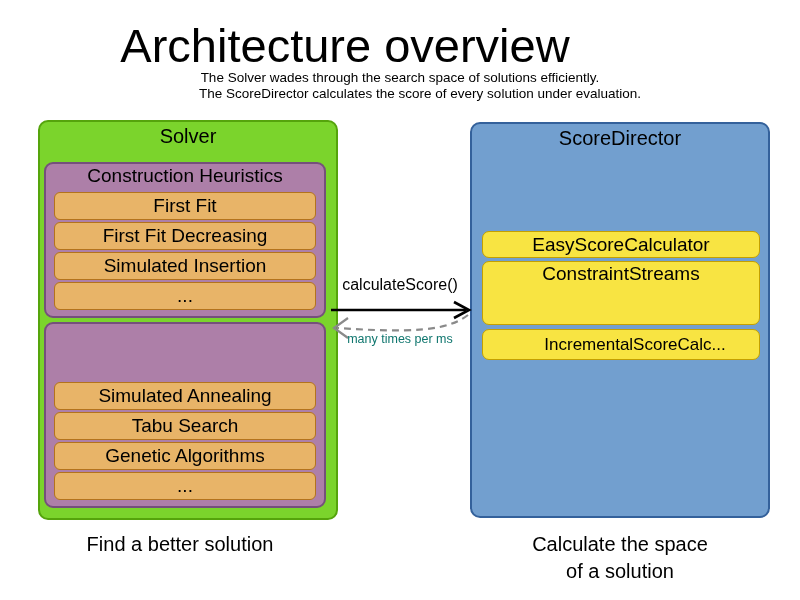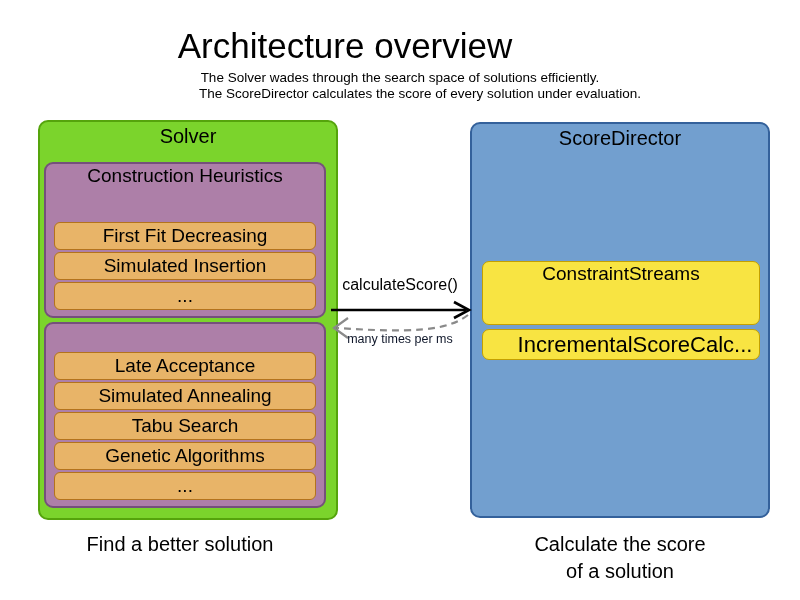--- a/index.html
+++ b/index.html
@@ -3,21 +3,21 @@
 <meta charset="utf-8">
 <style>
   html,body{margin:0;padding:0;background:#fff;}
   #canvas{
     position:relative;width:800px;height:600px;background:#ffffff;
     font-family:"Liberation Sans",sans-serif;color:#000;overflow:hidden;
   }
   .abs{position:absolute;}
   .ctr{text-align:center;}
   
-  .title{top:27px;left:0;width:690px;font-size:35px;line-height:38px;}
+  .title{top:27px;left:0;width:690px;font-size:47px;line-height:38px;}
   .sub1{top:70px;left:0;width:800px;font-size:13.5px;line-height:16px;}
   .sub2{top:86px;left:0;width:800px;font-size:13.5px;line-height:16px;padding-left:20px;}
   
   .solver-box{
     left:30px;top:120px;width:300px;height:400px;box-sizing:border-box;
     background:#7bd42c;border:2px solid #55a40c;border-radius:10px;margin-left:8px;
   }
   .director-box{
     left:470px;top:122px;width:300px;height:396px;box-sizing:border-box;
     background:#729fcf;border:2px solid #34619b;border-radius:10px;
@@ -37,65 +37,66 @@
     background:#e8b468;border:1.5px solid #b3731d;border-radius:6px;
     font-size:19px;display:flex;align-items:center;justify-content:center;
   }
   
   .yellow{
     box-sizing:border-box;left:10px;width:278px;
     background:#f8e442;border:1.5px solid #c4a000;border-radius:7px;
   }
   .yellow.esc{top:107px;height:27px;display:flex;align-items:center;justify-content:center;font-size:19px;}
   .yellow.cs{top:137px;height:64px;}
-  .yellow.inc{top:205px;height:31px;display:flex;align-items:center;justify-content:center;font-size:22px;padding-left:28px;}
+  .yellow.inc{top:205px;height:31px;display:flex;align-items:center;justify-content:center;font-size:17px;padding-left:28px;}
   .bavet{
     box-sizing:border-box;position:absolute;left:6px;top:27px;width:260px;height:30px;
     background:#e2a95c;border:1.5px solid #ad7120;border-radius:6px;
     display:flex;align-items:center;justify-content:center;font-size:19px;
   }
   
   .arrow-svg{left:325px;top:270px;width:150px;height:85px;}
   .call-label{left:325px;top:276px;width:150px;font-size:16px;line-height:18px;}
-  .freq-label{left:325px;top:332px;width:150px;font-size:12.5px;line-height:14px;color:#0f172a;}
+  .freq-label{left:325px;top:332px;width:150px;font-size:12.5px;line-height:14px;color:#0f766e;}
   
   .caption-left{left:30px;top:531px;width:300px;font-size:20px;line-height:27px;}
   .caption-right{left:470px;top:531px;width:300px;font-size:20px;line-height:27px;}
 </style>
 </head>
 <body>
 
 <div id="canvas">
 
   <div class="abs ctr title">Architecture overview</div>
   <div class="abs ctr sub1">The Solver wades through the search space of solutions efficiently.</div>
   <div class="abs ctr sub2">The ScoreDirector calculates the score of every solution under evaluation.</div>
 
   <div class="abs solver-box">
     <div class="abs ctr box-title">Solver</div>
 
     <div class="abs purple ch">
       <div class="abs ctr sec-title">Construction Heuristics</div>
+      <div class="abs item" style="top:28px">First Fit</div>
       <div class="abs item" style="top:58px">First Fit Decreasing</div>
       <div class="abs item" style="top:88px">Simulated Insertion</div>
       <div class="abs item" style="top:118px">...</div>
     </div>
 
     <div class="abs purple mh">
-      <div class="abs item" style="top:28px">Late Acceptance</div>
       <div class="abs item" style="top:58px">Simulated Annealing</div>
       <div class="abs item" style="top:88px">Tabu Search</div>
       <div class="abs item" style="top:118px">Genetic Algorithms</div>
       <div class="abs item" style="top:148px">...</div>
     </div>
   </div>
 
   <div class="abs director-box">
     <div class="abs ctr box-title">ScoreDirector</div>
 
+    <div class="abs yellow esc">EasyScoreCalculator</div>
 
     <div class="abs yellow cs">
       <div class="abs ctr sec-title" style="font-size:19px;top:1px">ConstraintStreams</div>
     </div>
 
     <div class="abs yellow inc">IncrementalScoreCalc...</div>
   </div>
 
   <svg class="abs arrow-svg" viewBox="0 0 150 85">
     <g>
@@ -105,17 +106,17 @@
     <g>
       <path d="M 143 45 C 122 61 88 63 12 58" fill="none" stroke="#8a8a8a" stroke-width="2.2" stroke-dasharray="7 5"></path>
       <path d="M 23 48 L 9 58 L 23 68" fill="none" stroke="#8a8a8a" stroke-width="2.2"></path>
     </g>
   </svg>
   <div class="abs ctr call-label">calculateScore()</div>
   <div class="abs ctr freq-label">many times per ms</div>
 
   <div class="abs ctr caption-left">Find a better solution</div>
   <div class="abs ctr caption-right">
-    <div>Calculate the score</div>
+    <div>Calculate the space</div>
     <div>of a solution</div>
   </div>
 
 </div>
 
 </body></html>

